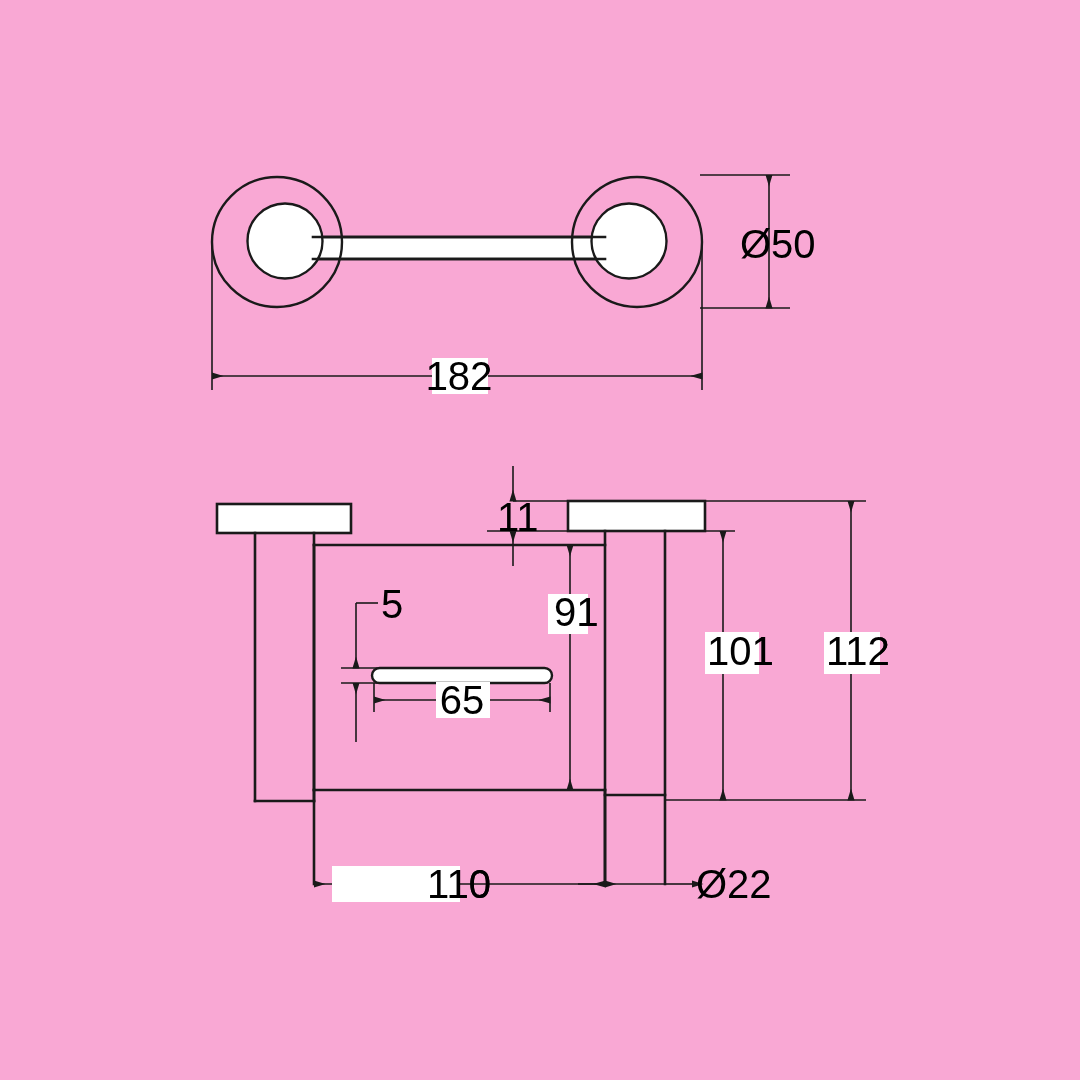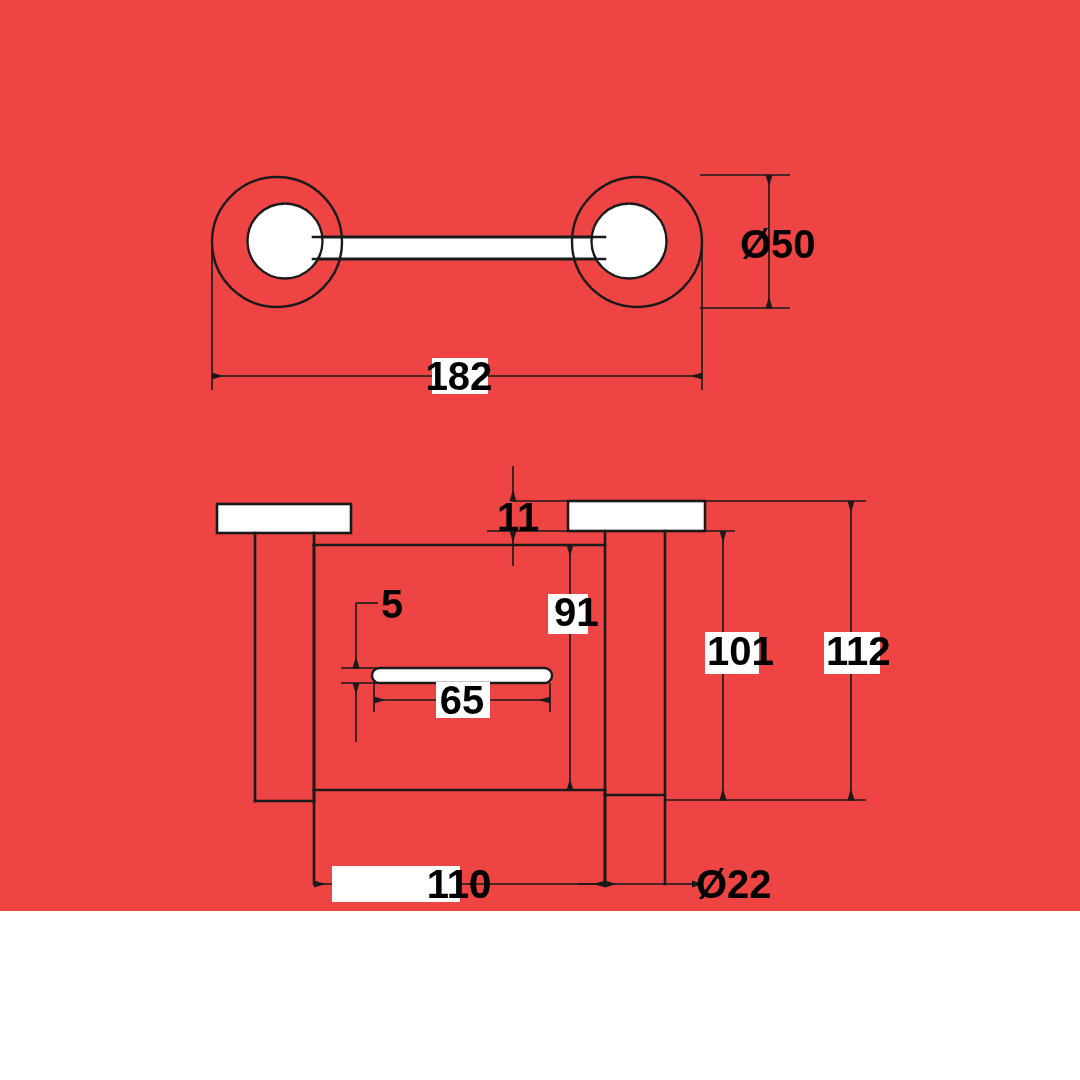--- a/index.html
+++ b/index.html
@@ -7,24 +7,23 @@
     margin: 0;
     padding: 0;
     background: #ffffff;
   }
   body {
     font-family: "Liberation Sans", sans-serif;
   }
   #sheet {
     position: relative;
     width: 1080px;
-    height: 911px;
-    background: #ef4444;
+    height: 1080px;
+    background: #f9a8d4;
     overflow: hidden;
-    font-weight: bold;
   }
   #drawing {
     position: absolute;
     left: 0;
     top: 0;
     width: 1080px;
     height: 1080px;
   }
   svg text {
     font-family: "Liberation Sans", sans-serif;

